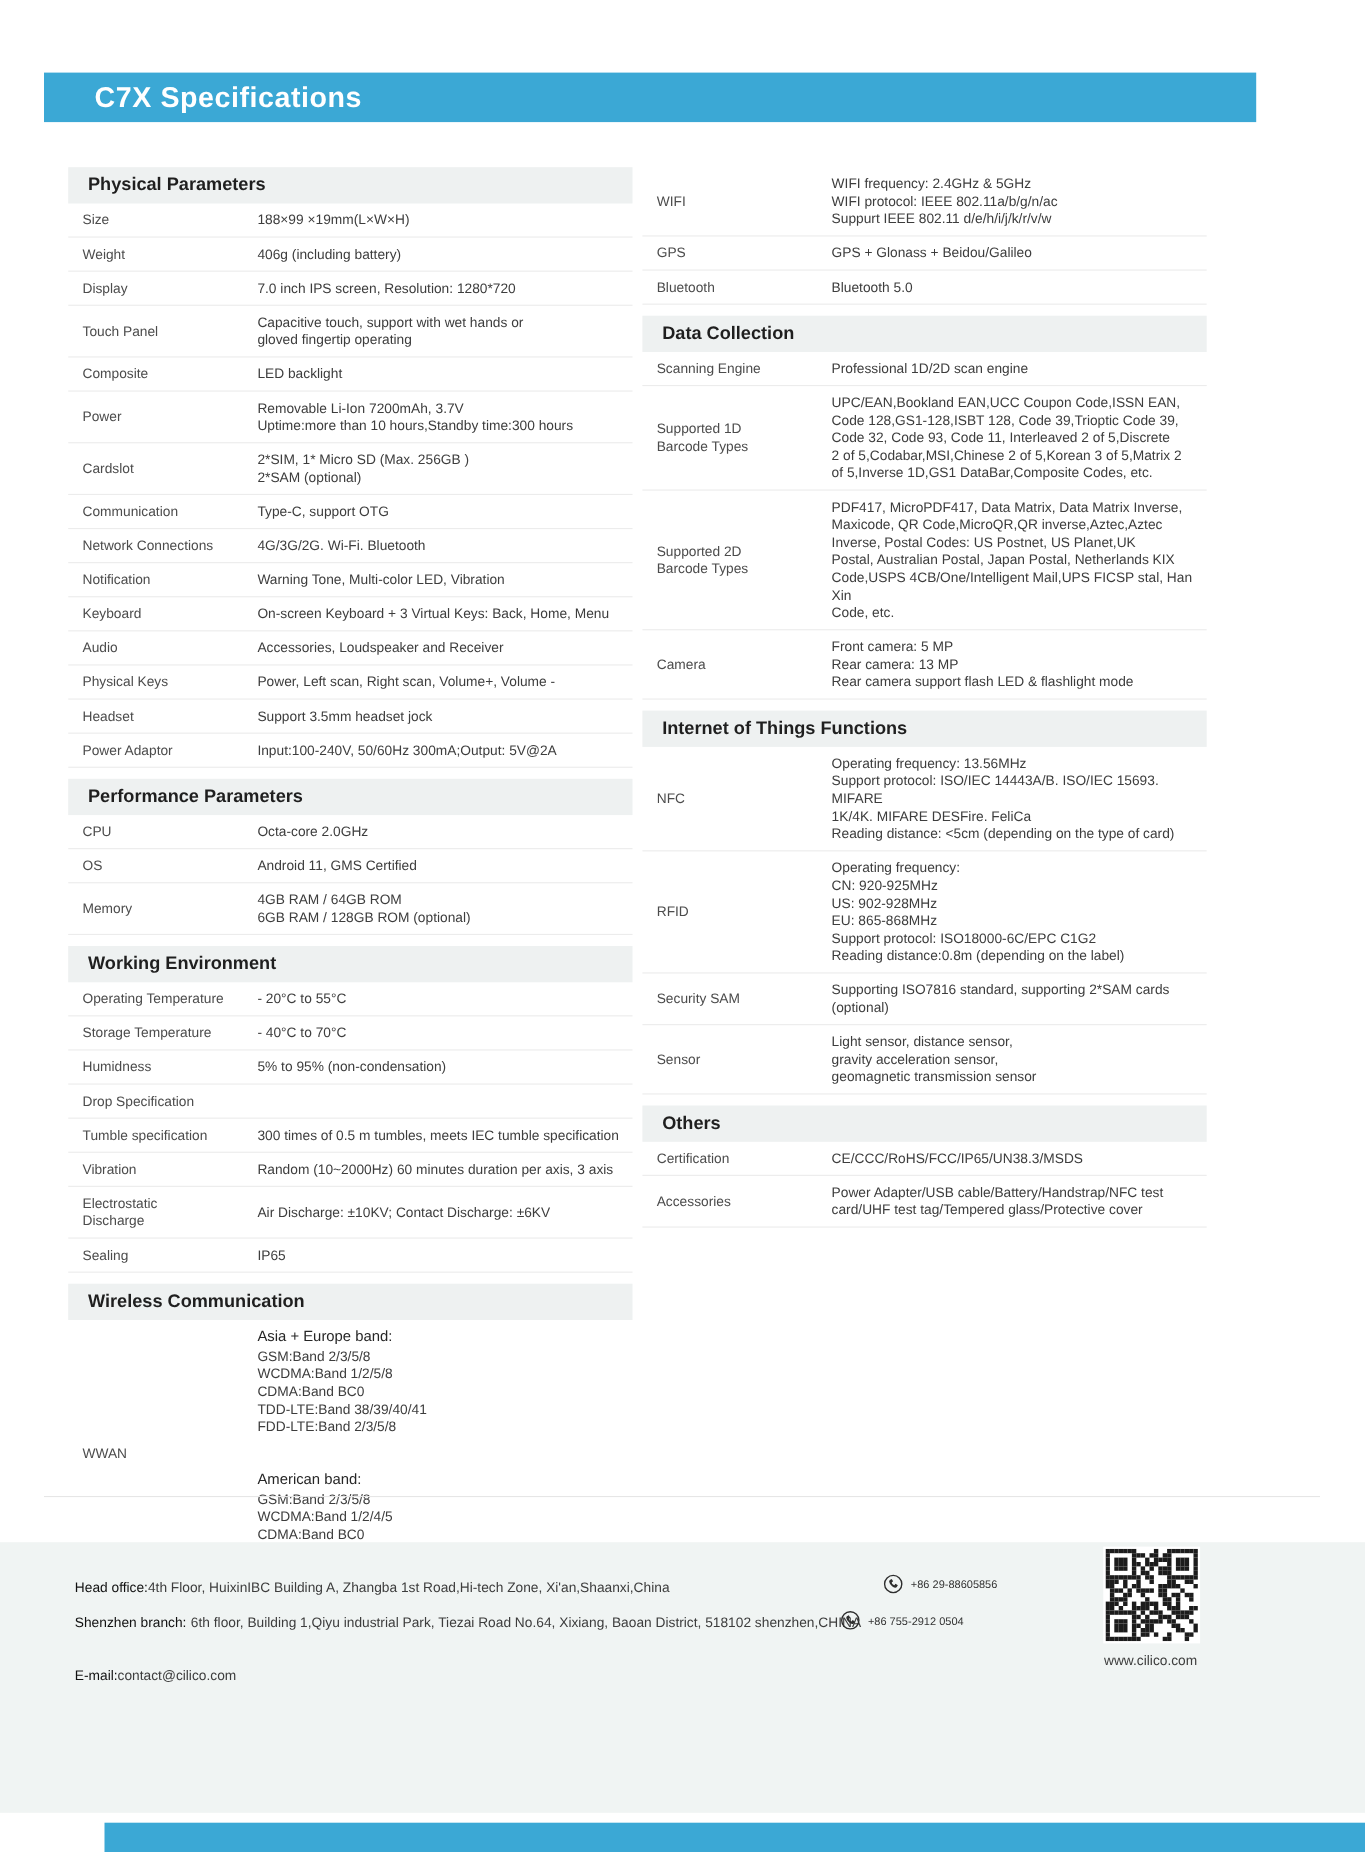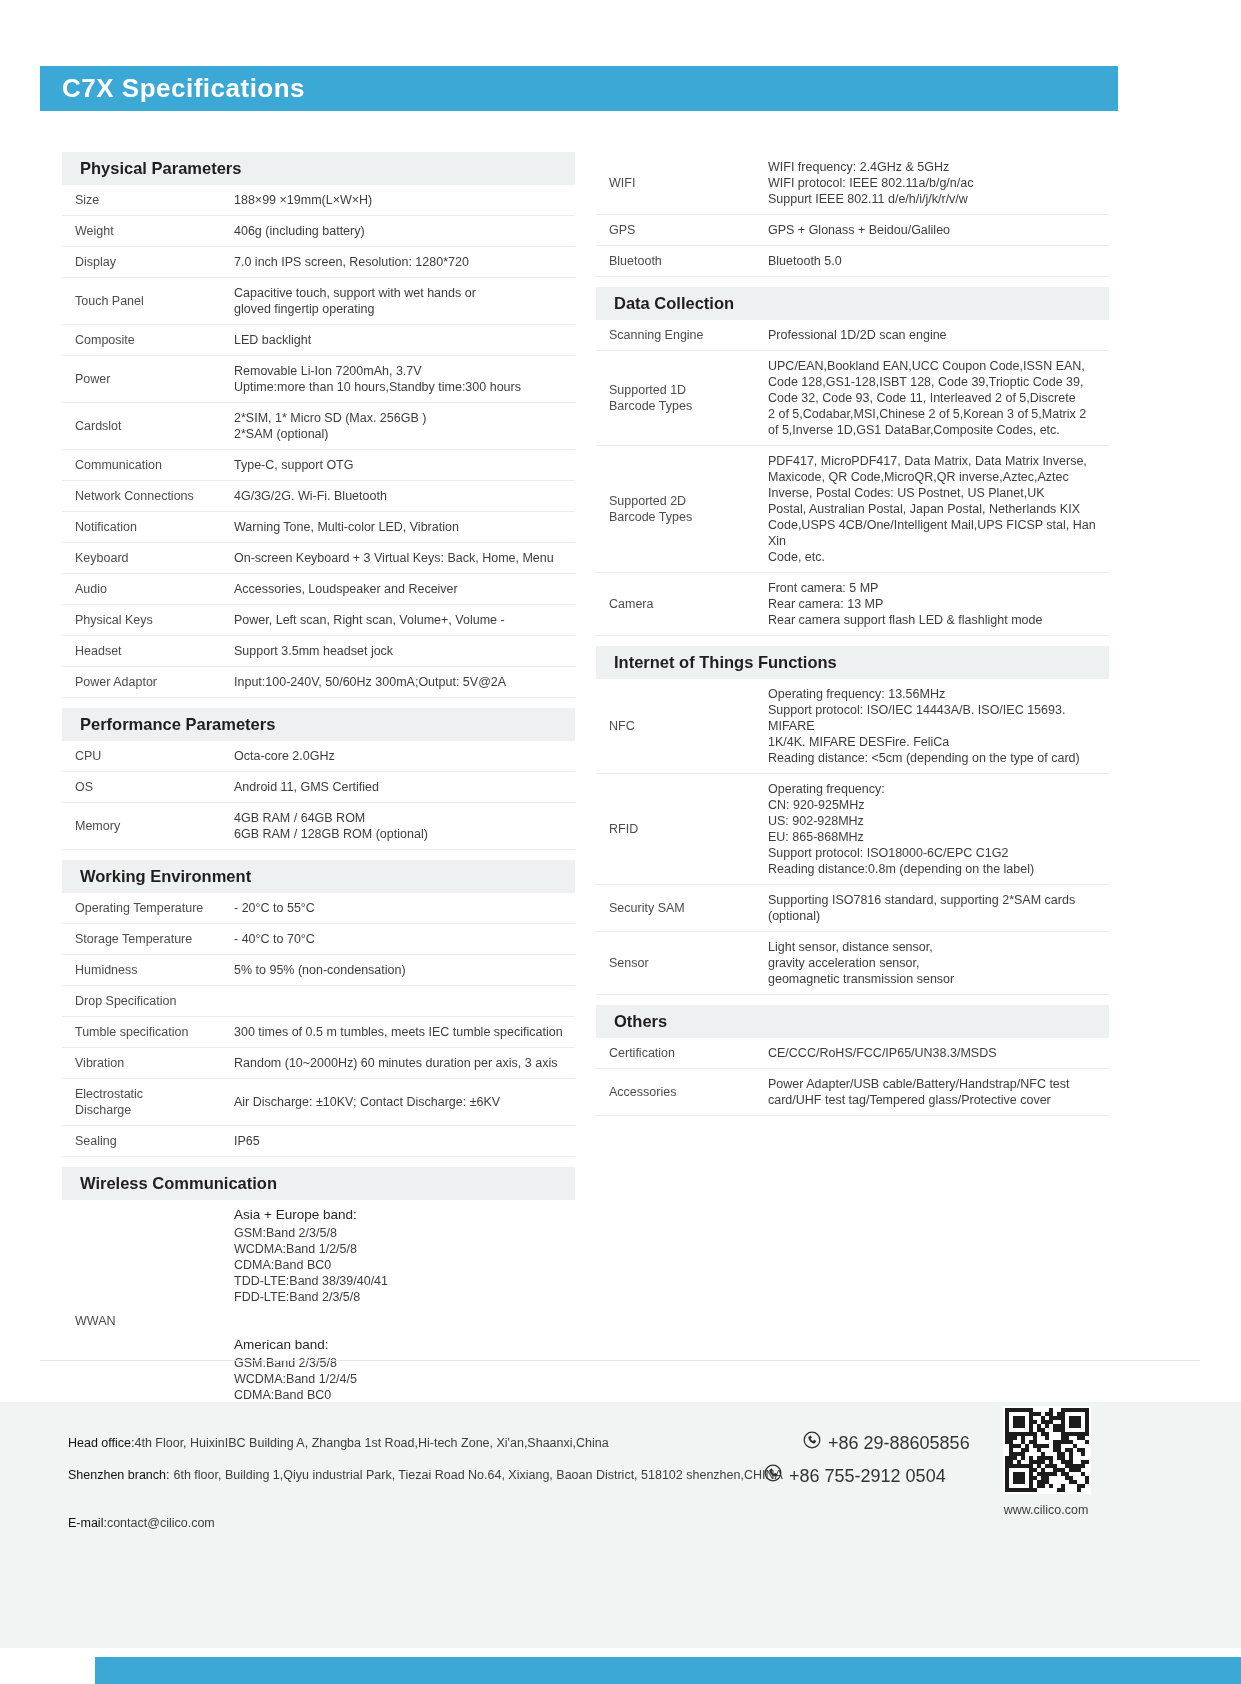--- a/index.html
+++ b/index.html
@@ -1,33 +1,33 @@
 <!DOCTYPE html>
 <html><head>
 <meta charset="utf-8">
 <style>
   html,body{margin:0;padding:0;}
   body{width:1241px;height:1684px;background:#ffffff;font-family:"Liberation Sans",sans-serif;position:relative;overflow:hidden;}
-  .top-bar{position:absolute;left:40px;top:66px;width:1078px;height:45px;background:#3BA8D5;display:flex;align-items:center;}
+  .top-bar{position:absolute;left:40px;top:66px;width:1078px;height:45px;background:#3BA8D5;display:flex;align-items:center;padding-left:24px;}
   .top-bar .title{color:#ffffff;font-size:26px;font-weight:600;padding-left:22px;letter-spacing:.5px;}
-  .content{position:absolute;left:62px;top:152px;width:1047px;display:flex;gap:21px;align-items:flex-start;}
+  .content{position:absolute;left:62px;top:152px;width:1047px;display:flex;gap:9px;align-items:flex-start;}
   .col{width:513px;}
   .sec-header{background:#EEF1F1;padding:7px 0 7px 18px;font-size:16.5px;font-weight:bold;color:#1F1F1F;margin-top:10px;}
   .col .sec-header:first-child{margin-top:0;}
   .row{display:flex;align-items:center;border-bottom:1px solid #ECECEC;padding:7px 0;}
   .cell{font-size:12.5px;line-height:16px;white-space:pre-line;}
   .label{flex:0 0 159px;padding-left:13px;color:#4C4C4C;}
   .value{flex:1;color:#3D3D3D;padding-right:4px;}
   .band-group + .band-group{margin-top:32px;}
   .band-title{font-weight:normal;font-size:13.5px;color:#262626;margin-bottom:2px;}
   .footer-line{position:absolute;left:40px;top:1360px;width:1160px;height:1px;background:#E6E6E6;}
   .footer-band{position:absolute;left:0;top:1402px;width:1241px;height:246px;background:#F0F4F3;}
   .f-row{position:absolute;display:flex;align-items:baseline;font-size:12.5px;color:#3D3D3D;}
   .f-label{font-weight:normal;color:#111;}
-  .phone{position:absolute;display:flex;align-items:flex-end;gap:7px;font-size:18px;color:#333;}
+  .phone{position:absolute;display:flex;align-items:center;gap:7px;font-size:10px;color:#333;}
   .qr-box{position:absolute;left:1003px;top:1406px;width:84px;height:84px;background:#ffffff;padding:2px;}
   .website{position:absolute;left:1000px;top:1503px;font-size:12.5px;color:#3D3D3D;width:92px;text-align:center;}
   .bottom-bar{position:absolute;left:95px;top:1657px;width:1146px;height:27px;background:#3BA8D5;}
 </style>
 </head>
 <body>
 
 <div class="top-bar" style="background: rgb(59, 168, 213);">
   <span class="title">C7X Specifications</span>
 </div>

